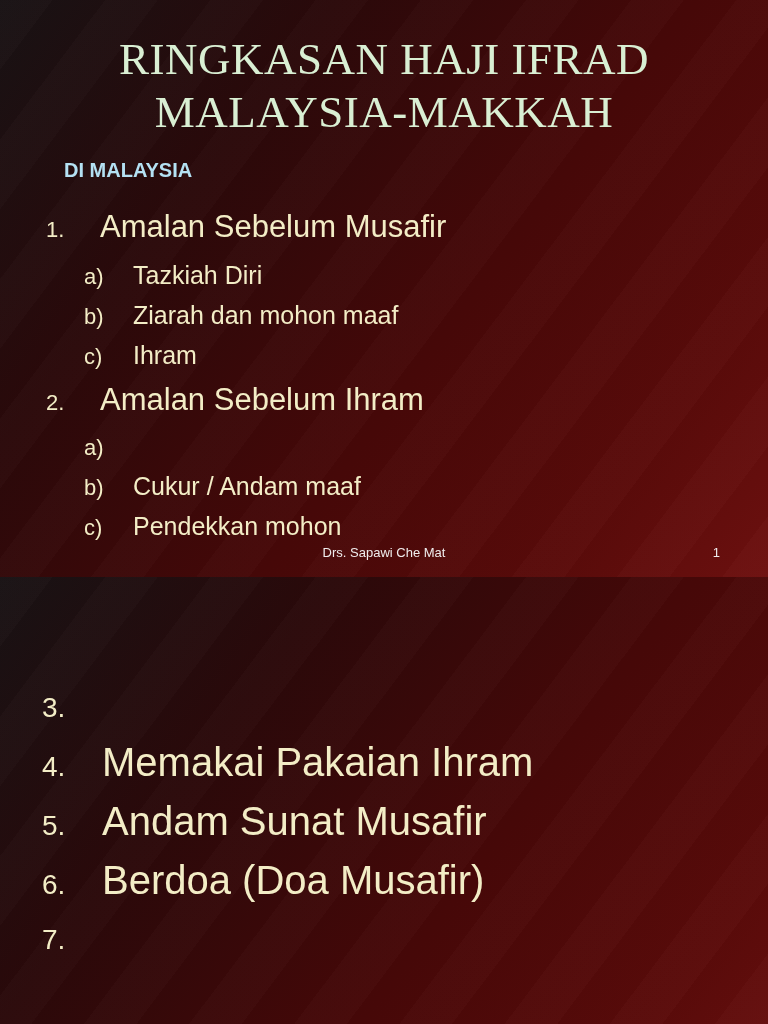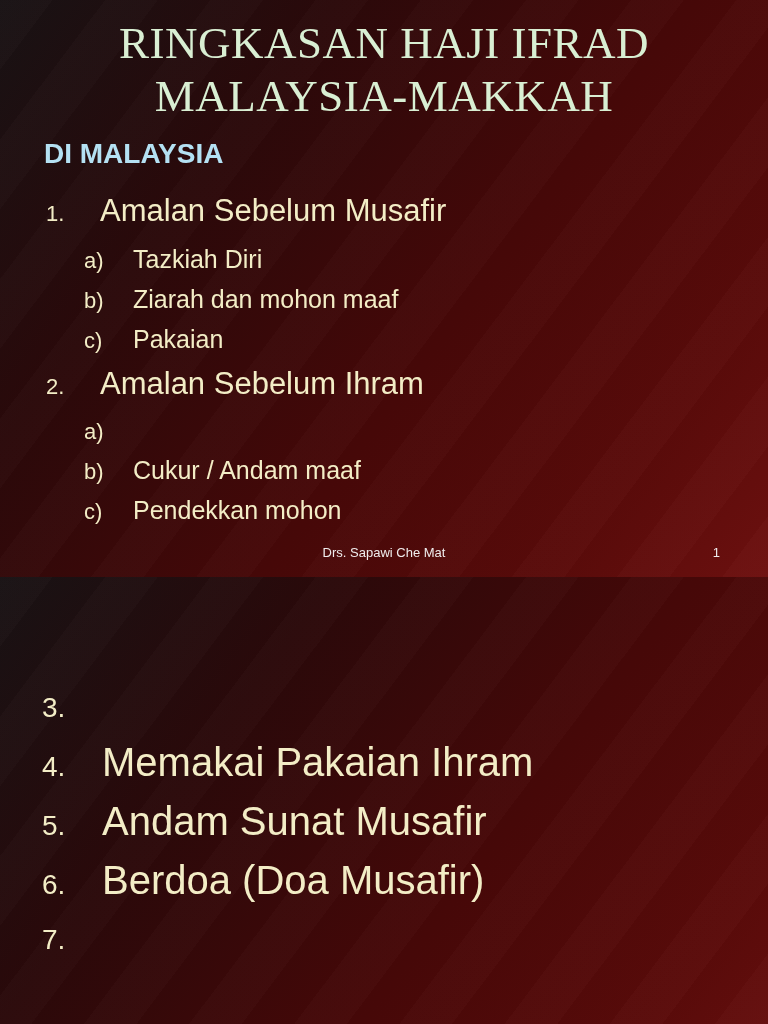--- a/index.html
+++ b/index.html
@@ -27,32 +27,32 @@
       linear-gradient(127deg,
         #181214 0%, #2b090a 28%, #470808 58%, #5a0b0a 82%, #6e100f 100%);
     overflow: hidden;
   }
   .slide-1 { top: 0; }
   .slide-2 { top: 577px; }
 
   
   .slide-title {
     margin: 0;
-    padding-top: 17px;
+    padding-top: 33px;
     text-align: center;
     font-family: "Liberation Serif", serif;
     font-weight: normal;
     font-size: 45px;
     line-height: 53px;
     color: #d9efd3;
     letter-spacing: 0.5px;
   }
   .section-heading {
-    margin: 14px 0 0 44px;
-    font-size: 28px;
+    margin: 14px 0 0 64px;
+    font-size: 20px;
     line-height: 34px;
     font-weight: bold;
     color: #b4e1f3;
   }
   .cream { color: #f3edc6; }
   .item-row {
     display: flex;
     align-items: baseline;
   }
   .lvl1 {
@@ -134,21 +134,21 @@
       <div class="item-row lvl2 cream">
         <span class="marker">a)</span>
         <span class="txt">Tazkiah Diri</span>
       </div>
       <div class="item-row lvl2 cream">
         <span class="marker">b)</span>
         <span class="txt">Ziarah dan mohon maaf</span>
       </div>
       <div class="item-row lvl2 cream">
         <span class="marker">c)</span>
-        <span class="txt">Pakaian</span>
+        <span class="txt">Ihram</span>
       </div>
     </div>
 
     <div class="item-row lvl1 item2 cream">
       <span class="marker">2.</span>
       <span class="txt">Amalan Sebelum Ihram</span>
     </div>
     <div class="sublist">
       <div class="item-row lvl2 cream">
         <span class="marker">a)</span>

